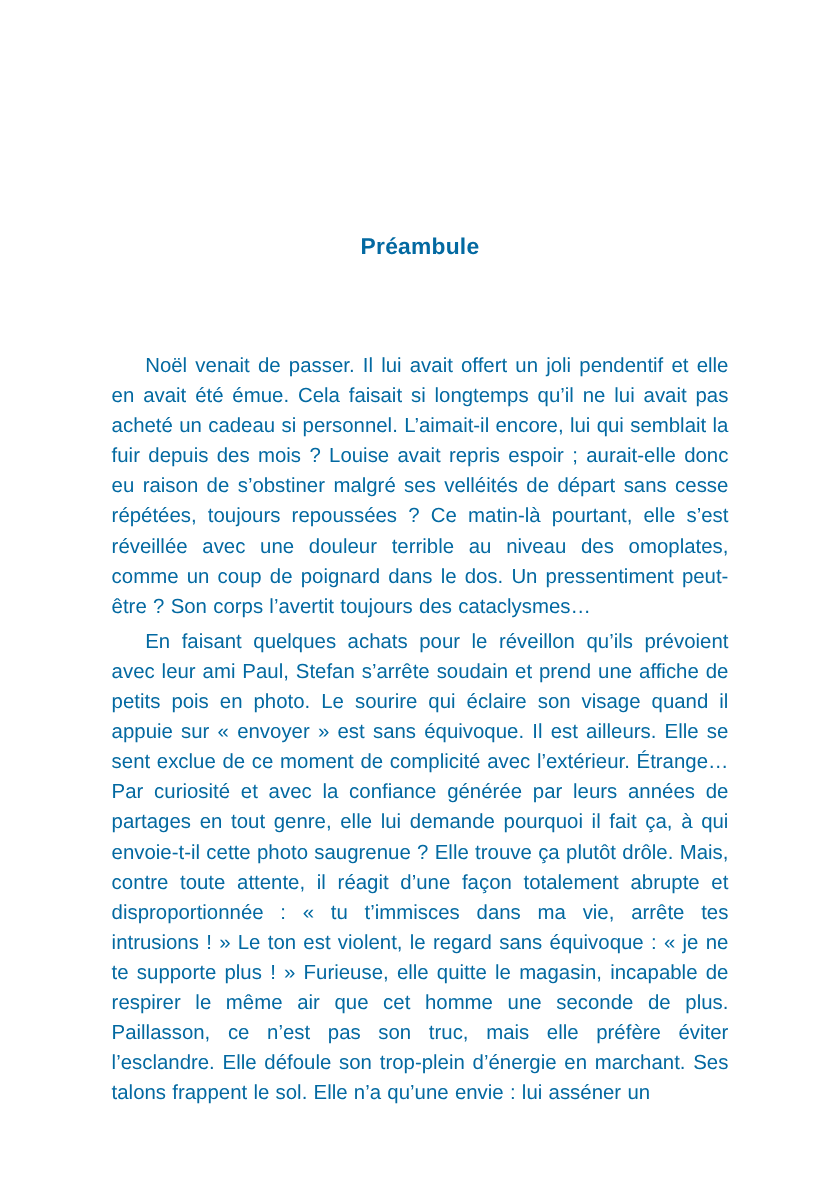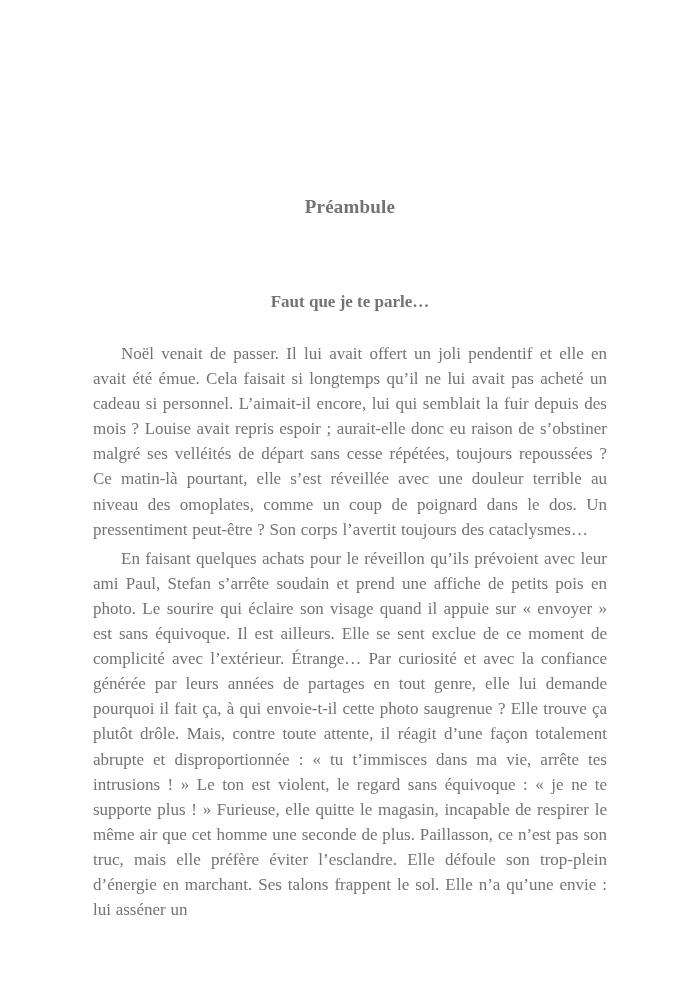--- a/index.html
+++ b/index.html
@@ -6,22 +6,22 @@
       margin: 0;
       padding: 0;
       background: #ffffff;
     }
     .page {
       position: relative;
       width: 700px;
       height: 992px;
       background: #ffffff;
       overflow: hidden;
-      font-family: Liberation Serif, serif;
-      color: #737373;
+      font-family: Liberation Sans, sans-serif;
+      color: #0369a1;
       box-sizing: border-box;
     }
     .content {
       box-sizing: border-box;
       padding: 196px 89px 0 89px;
     }
     .chapter-title {
       margin: 0 0 74px 0;
       text-align: center;
       font-size: 19px;
@@ -43,19 +43,18 @@
       word-spacing: 0.5px;
       hyphens: none;
     }
   </style>
 </head>
 <body>
 
 <div class="page">
   <div class="content">
     <h1 class="chapter-title">Préambule</h1>
-    <h2 class="section-title">Faut que je te parle…</h2>
     <div class="body-text">
       <p>Noël venait de passer. Il lui avait offert un joli pendentif et elle en avait été émue. Cela faisait si longtemps qu’il ne lui avait pas acheté un cadeau si personnel. L’aimait-il encore, lui qui semblait la fuir depuis des mois&nbsp;? Louise avait repris espoir&nbsp;; aurait-elle donc eu raison de s’obstiner malgré ses velléités de départ sans cesse répétées, toujours repoussées&nbsp;? Ce matin-là pourtant, elle s’est réveillée avec une douleur terrible au niveau des omoplates, comme un coup de poignard dans le dos. Un pressentiment peut-être&nbsp;? Son corps l’avertit toujours des cataclysmes…</p>
       <p>En faisant quelques achats pour le réveillon qu’ils prévoient avec leur ami Paul, Stefan s’arrête soudain et prend une affiche de petits pois en photo. Le sourire qui éclaire son visage quand il appuie sur «&nbsp;envoyer&nbsp;» est sans équivoque. Il est ailleurs. Elle se sent exclue de ce moment de complicité avec l’extérieur. Étrange… Par curiosité et avec la confiance générée par leurs années de partages en tout genre, elle lui demande pourquoi il fait ça, à qui envoie-t-il cette photo saugrenue&nbsp;? Elle trouve ça plutôt drôle. Mais, contre toute attente, il réagit d’une façon totalement abrupte et disproportionnée&nbsp;: «&nbsp;tu t’immisces dans ma vie, arrête tes intrusions&nbsp;!&nbsp;» Le ton est violent, le regard sans équivoque&nbsp;: «&nbsp;je ne te supporte plus&nbsp;!&nbsp;» Furieuse, elle quitte le magasin, incapable de respirer le même air que cet homme une seconde de plus. Paillasson, ce n’est pas son truc, mais elle préfère éviter l’esclandre. Elle défoule son trop-plein d’énergie en marchant. Ses talons frappent le sol. Elle n’a qu’une envie&nbsp;: lui asséner un</p>
     </div>
   </div>
 </div>
 
 </body></html>

